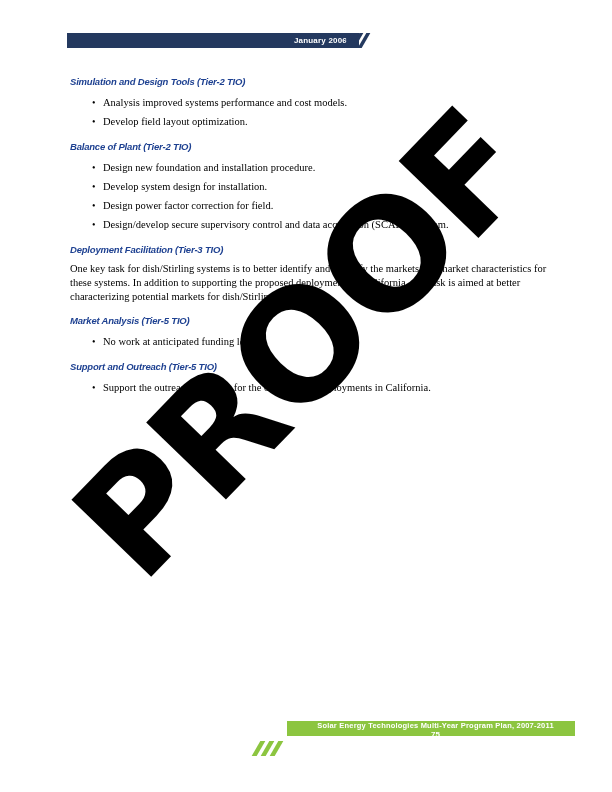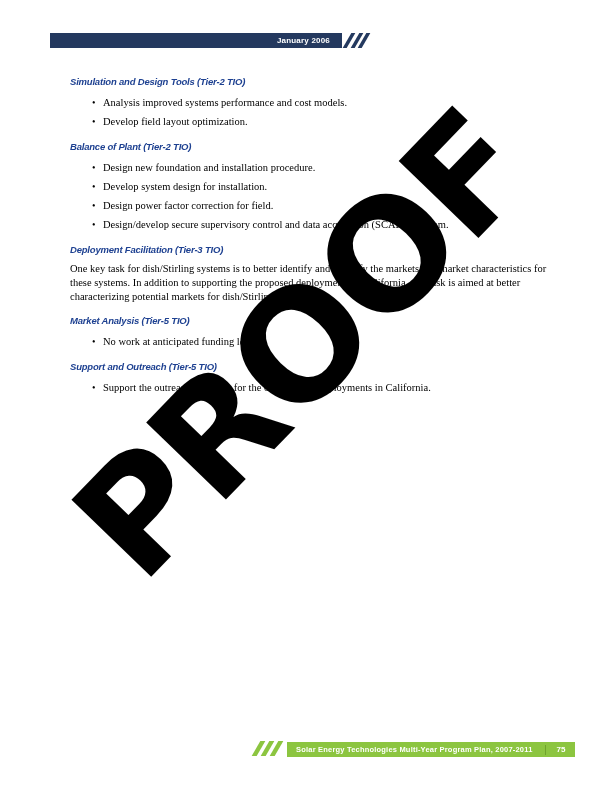--- a/index.html
+++ b/index.html
@@ -8,21 +8,21 @@
     width: 612px;
     height: 792px;
     background: #ffffff;
     overflow: hidden;
     font-family: "Liberation Serif", serif;
   }
 
   
   .header-bar {
     position: absolute;
-    left: 50px; top: 33px;
+    left: 67px; top: 33px;
     width: 292px; height: 15px;
     background: #24395f;
     display: flex;
     align-items: center;
     justify-content: flex-end;
     padding-right: 12px;
     box-sizing: border-box;
   }
   .header-date {
     color: #ffffff;
@@ -81,27 +81,28 @@
     white-space: nowrap;
     z-index: 5;
     pointer-events: none;
   }
 
   
   .footer-slashes { left: 256px; top: 741px; }
   .footer-slashes i { background: #8cc540; width: 5px; height: 15px; margin-right: 4px; }
   .footer-bar {
     position: absolute;
-    left: 287px; top: 742px;
+    left: 287px; top: 721px;
     width: 288px; height: 15px;
     background: #8cc540;
     display: flex;
     align-items: center;
     box-sizing: border-box;
     padding-left: 9px;
+    flex-direction: column;
   }
   .footer-title {
     color: #ffffff;
     font: bold 7.5px "Liberation Sans", sans-serif;
     letter-spacing: 0.2px;
     flex: 1;
   }
   .footer-divider {
     width: 1px; height: 10px;
     background: #6ea32c;

